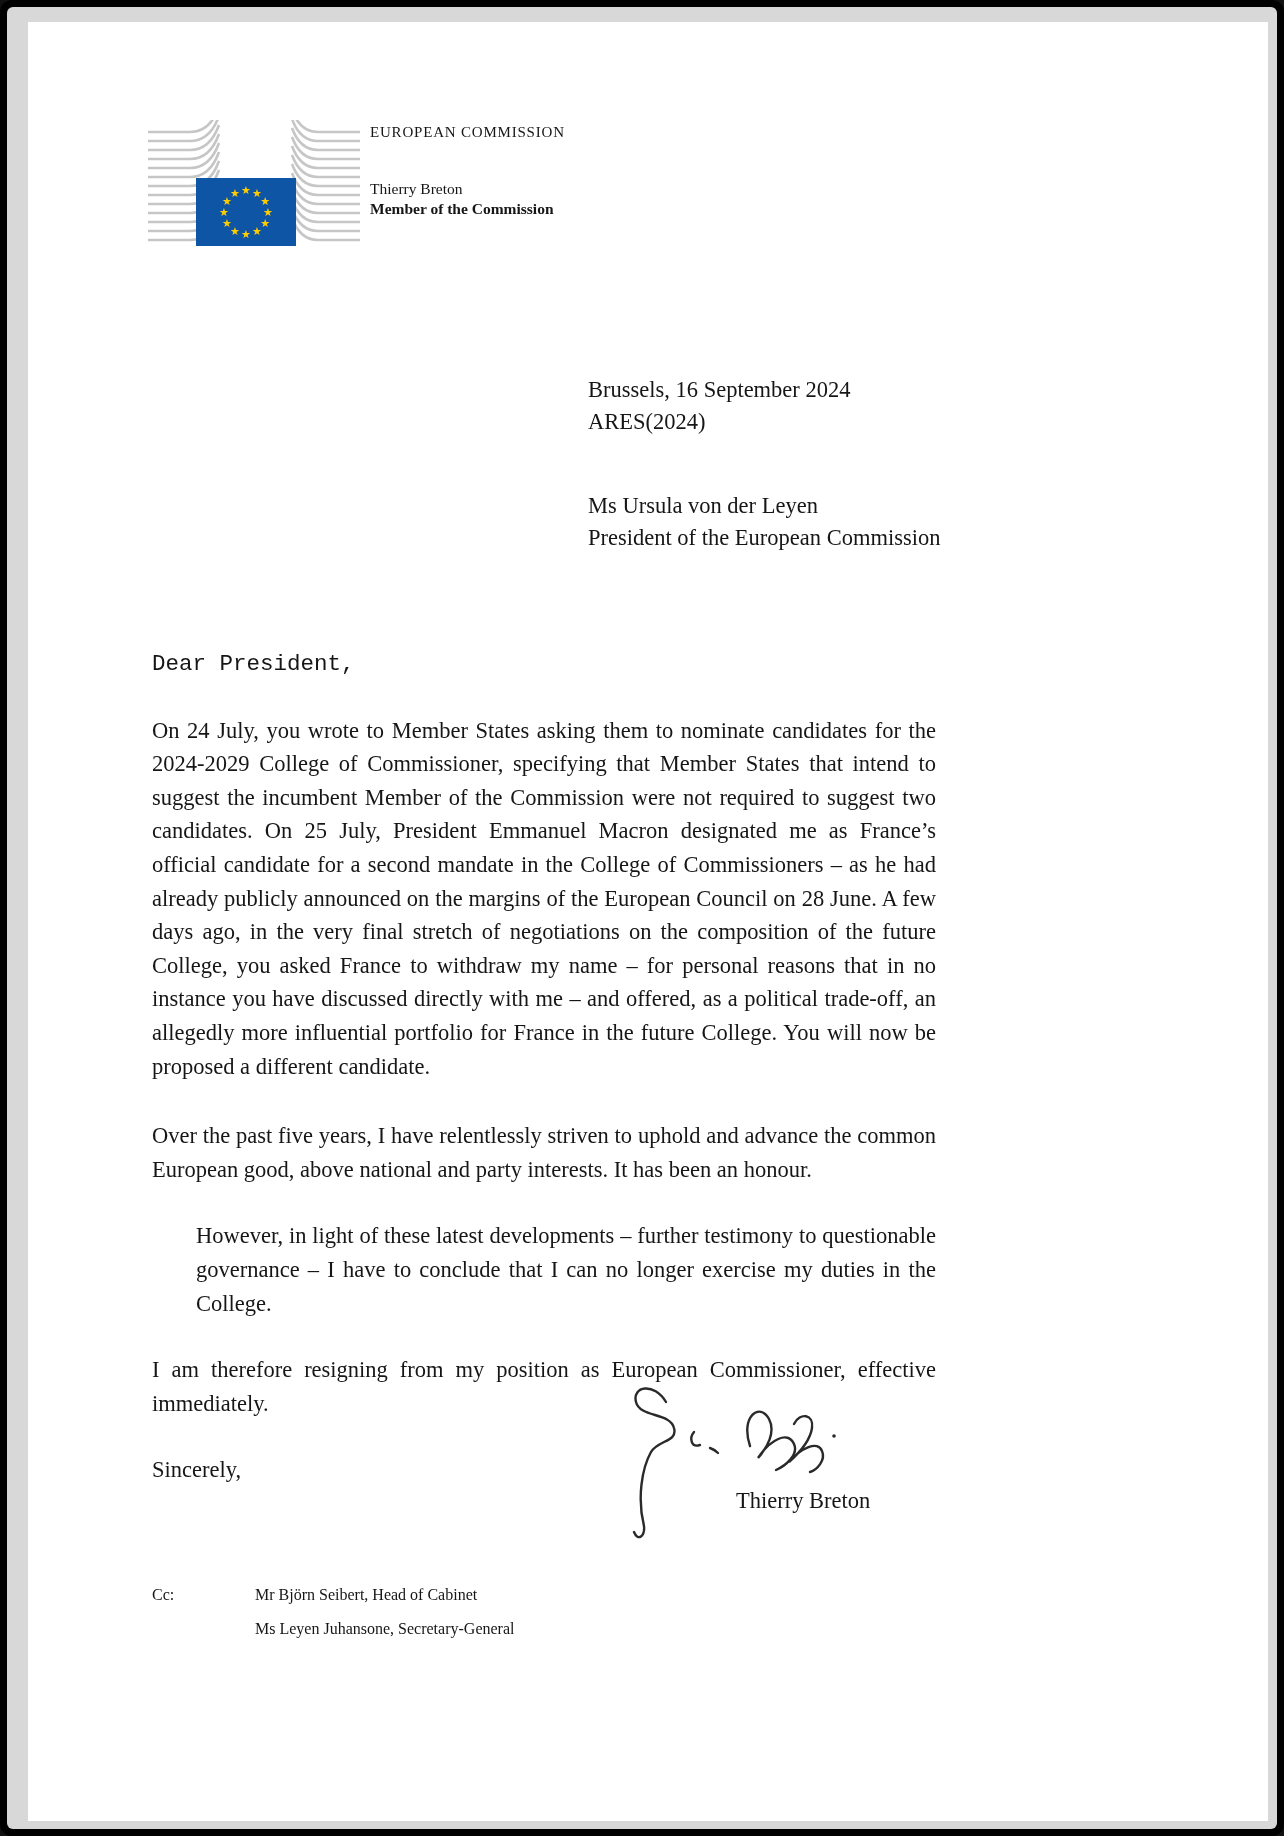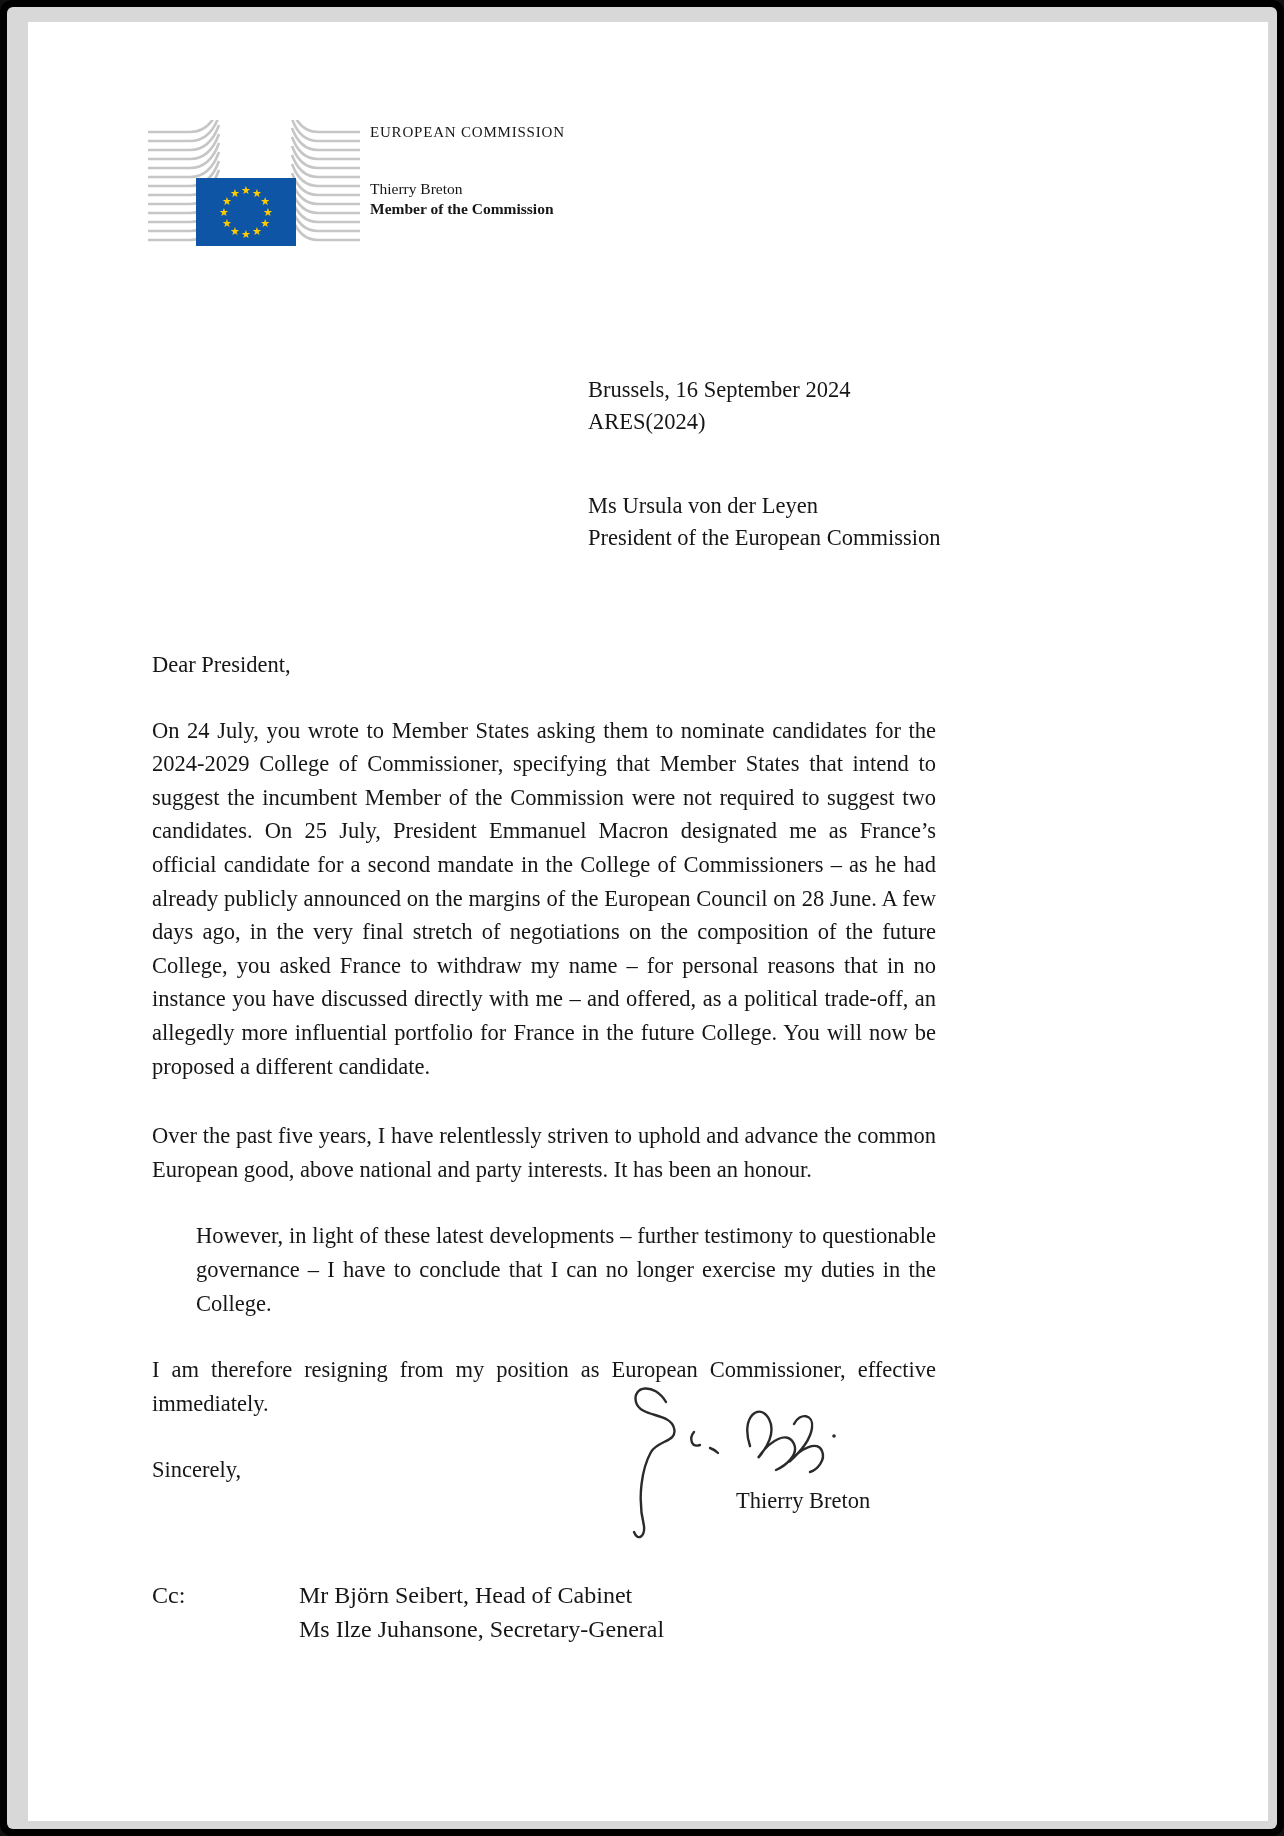--- a/index.html
+++ b/index.html
@@ -19,29 +19,29 @@
     left:342px; top:102px; font-size:15px; letter-spacing:0.8px; white-space:nowrap;
   }
   .author-name { left:342px; top:158px; font-size:15.5px; }
   .author-title { left:342px; top:178px; font-size:15.5px; font-weight:bold;text-align:right; }
   .dateblock { left:560px; top:352px; font-size:22.5px; line-height:32px; }
   .recipient { left:560px; top:468px; font-size:22.5px; line-height:32px; }
   .bodycol {
     left:124px; top:626px; width:784px; font-size:22.5px; line-height:33.6px;
   }
   .bodycol p { text-align:justify; }
-  .salutation { text-align:center; }
+  .salutation { text-align:center;font-family:Liberation Mono, monospace; }
   .p1 { margin-top:32px; }
   .p2 { margin-top:36px; }
   .p3 { margin-top:33px;margin-left:44px; }
   .p4 { margin-top:33px; }
   .closing { margin-top:33px; text-align:left !important; }
   .signature { left:592px; top:1352px; width:250px; height:180px; }
   .sig-name { left:708px; top:1466px; font-size:22.5px; }
-  .ccblock { left:124px; top:1556px; font-size:24px; line-height:34px; display:flex;gap:44px; }
+  .ccblock { left:124px; top:1556px; font-size:16px; line-height:34px; display:flex; }
   .cc-label { width:103px; }
   svg text.star { font-family:"DejaVu Sans", sans-serif; }
 </style>
 </head>
 <body>
 
 <div class="scan">
   <div class="mat"></div>
   <div class="sheet">
 
@@ -126,18 +126,18 @@
         <circle cx="214" cy="62" r="1.8" fill="#2a2a2a" stroke="none"></circle>
       </g>
     </svg>
 
     <div class="abs sig-name">Thierry Breton</div>
 
     <div class="abs ccblock">
       <div class="cc-label">Cc:</div>
       <div>
         <div>Mr Björn Seibert, Head of Cabinet</div>
-        <div>Ms Ilze Juhansone, Secretary-General</div>
+        <div>Ms Leyen Juhansone, Secretary-General</div>
       </div>
     </div>
 
   </div>
 </div>
 
 </body></html>

